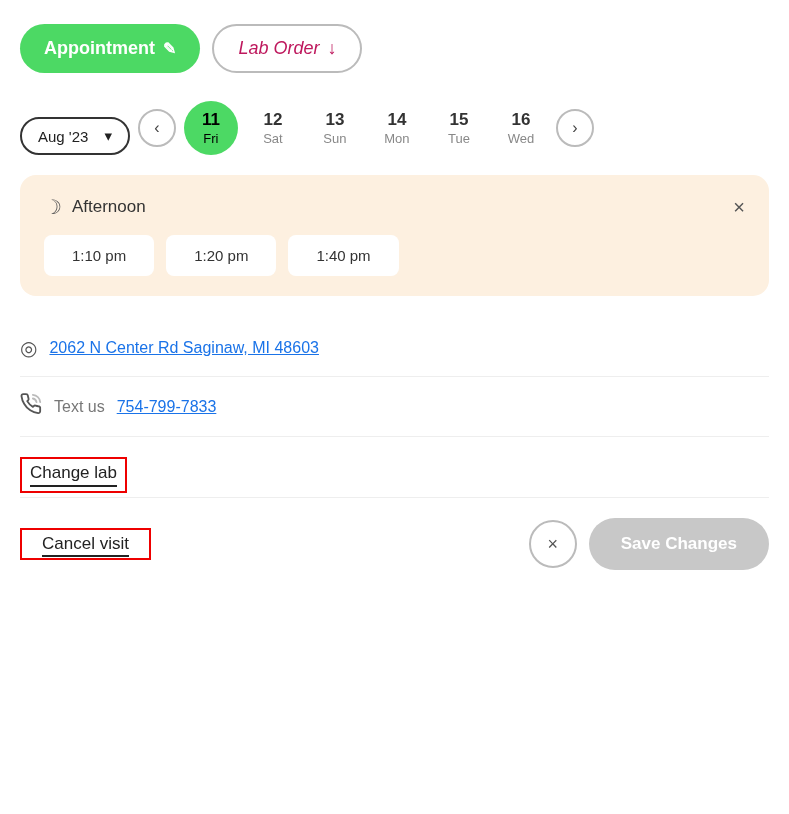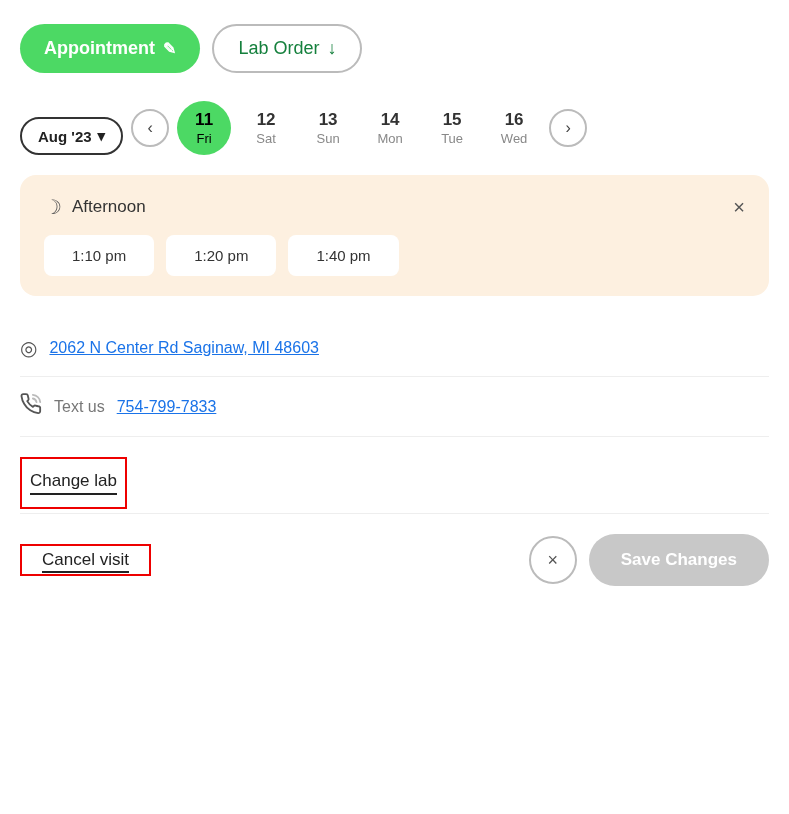--- a/index.html
+++ b/index.html
@@ -29,48 +29,49 @@
       cursor: pointer;
       display: flex;
       align-items: center;
       gap: 8px;
     }
     .btn-appointment .edit-icon {
       font-size: 16px;
     }
     .btn-lab-order {
       background: #fff;
-      color: #15803d;
+      color: #be185d;
       border: 2px solid #bbb;
       border-radius: 50px;
       padding: 0 24px;
       font-size: 18px;
       font-weight: 500;
       cursor: pointer;
       display: flex;
       align-items: center;
       gap: 8px;
+      font-style: italic;
     }
 
     
     .calendar-row {
       display: flex;
       align-items: center;
       gap: 8px;
       margin-bottom: 20px;
     }
     .month-selector {
       display: flex;
       align-items: center;
-      gap: 6px;
+      gap: 16px;
       border: 2px solid #333;
       border-radius: 50px;
       padding: 8px 16px;
       font-size: 15px;
-      font-weight: 700;
+      font-weight: 400;
       cursor: pointer;
       white-space: nowrap;
       margin-top: 16px;
     }
     .nav-btn {
       width: 38px;
       height: 38px;
       border-radius: 50%;
       border: 2px solid #bbb;
       background: #fff;
@@ -207,21 +208,21 @@
       color: #222;
       text-decoration: none;
       cursor: pointer;
       display: inline-block;
       border-bottom: 2px solid #222;
       padding-bottom: 2px;
     }
     .highlighted-box {
       border: 2.5px solid #e00;
       display: inline-block;
-      padding: 12px 8px;
+      padding: 4px 8px;
     }
 
     
     .footer-row {
       display: flex;
       align-items: center;
       justify-content: space-between;
       padding: 20px 0 4px 0;
     }
     .cancel-visit-box {

